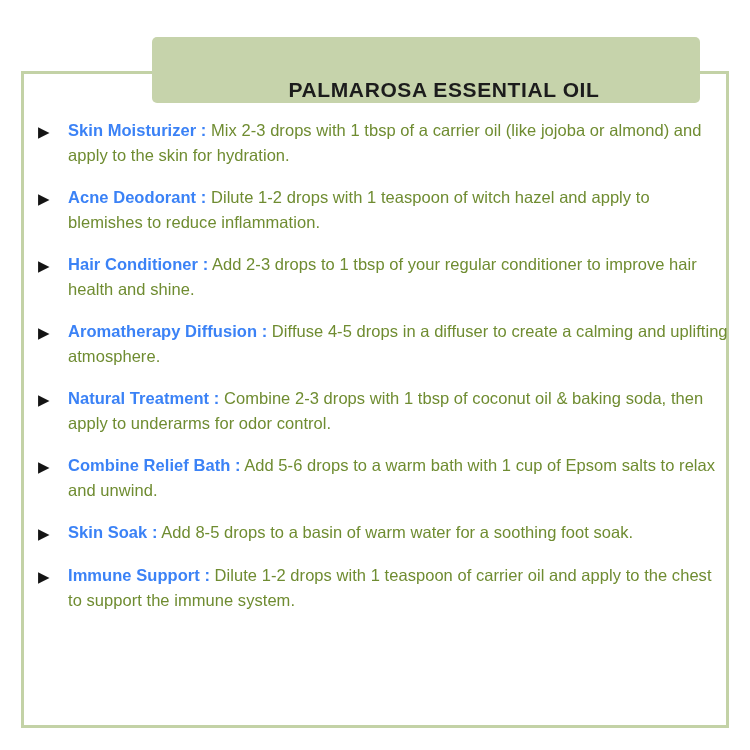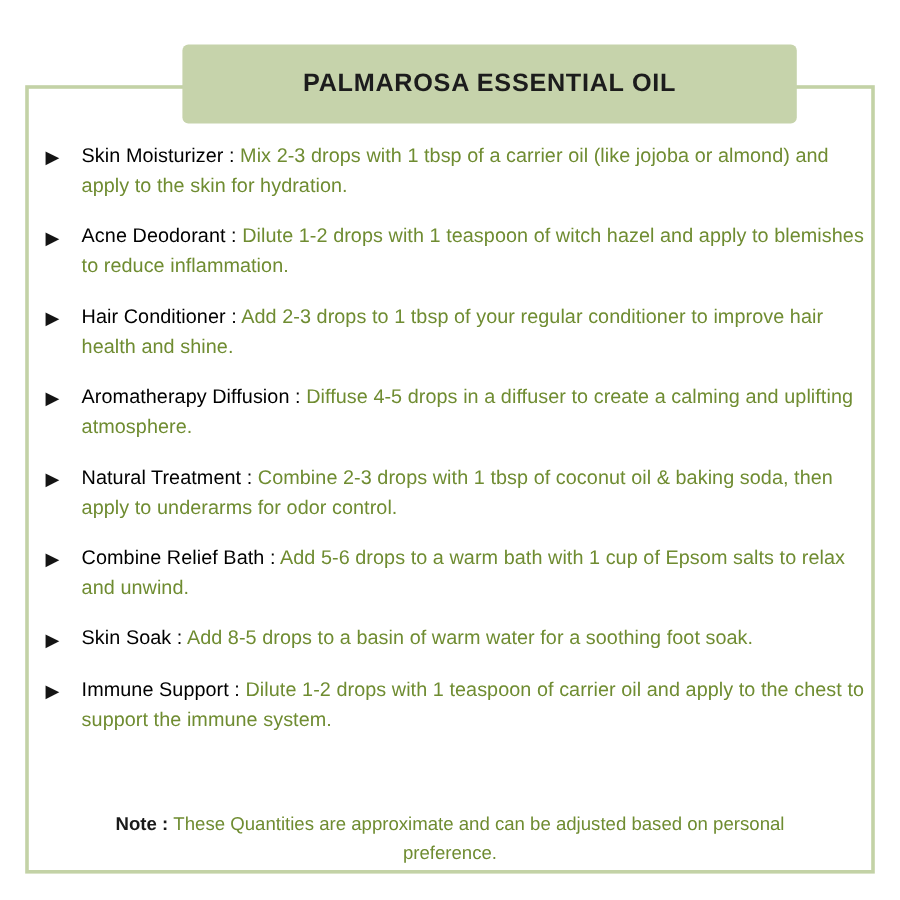--- a/index.html
+++ b/index.html
@@ -37,22 +37,23 @@
   
   #banner {
     position: absolute;
     left: 152px;
     top: 37px;
     width: 512px;
     height: 66px;
     background: #c6d3ab;
     border-radius: 5px;
     display: flex;
-    align-items: center;
+    align-items: flex-end;
     justify-content: center;
+    padding-left: 36px;
   }
   #banner-title {
     text-align: center;
     color: #1c1c1c;
     font-size: 21px;
     font-weight: 700;
     letter-spacing: 0.6px;
     line-height: 1.25;
   }
   #banner-title .ln {
@@ -86,22 +87,22 @@
   }
 
   .item-text {
     flex: 1 1 auto;
     font-size: 16.5px;
     line-height: 25px;
     color: #6f8c31;
     letter-spacing: 0.05px;
   }
   .item-label {
-    color: #000000;
-    font-weight: 400;
+    color: #3b82f6;
+    font-weight: 700;
   }
   .item-desc {
     color: #6f8c31;
   }
 
   
   #note {
     position: absolute;
     left: 60px;
     top: 676px;
@@ -157,18 +158,14 @@
       <div class="item">
         <span class="bullet">▶</span>
         <div class="item-text"><span class="item-label">Skin Soak :</span> <span class="item-desc">Add 8-5 drops to a basin of warm water for a soothing foot soak.</span></div>
       </div>
       <div class="item">
         <span class="bullet">▶</span>
         <div class="item-text"><span class="item-label">Immune Support :</span> <span class="item-desc">Dilute 1-2 drops with 1 teaspoon of carrier oil and apply to the chest to support the immune system.</span></div>
       </div>
     </div>
 
-  <div id="note">
-    <span id="note-label">Note : </span>
-    <span id="note-text">These Quantities are approximate and can be adjusted based on personal preference.</span>
-  </div>
 
 </div>
 
 </body></html>

